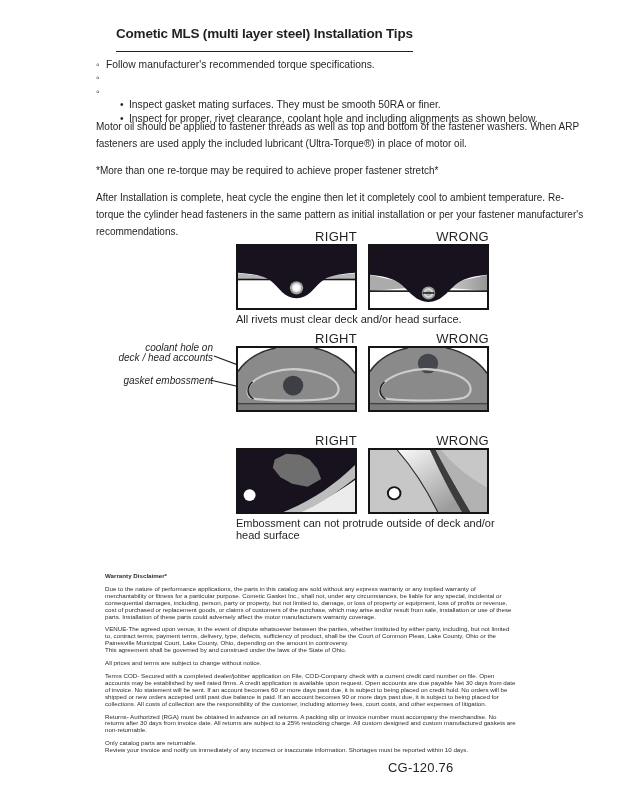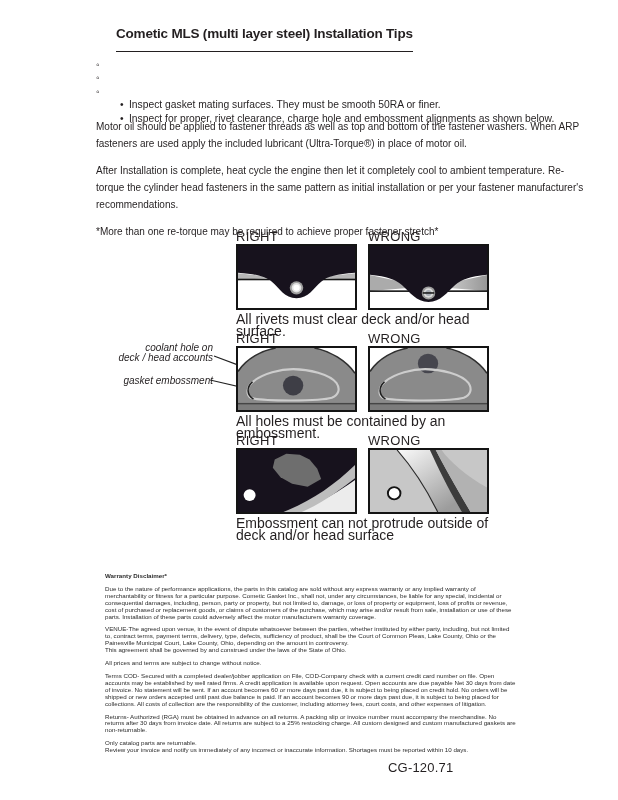--- a/index.html
+++ b/index.html
@@ -17,27 +17,27 @@
 
   
   .diesel-section{position:absolute;top:118px;left:96px;width:490px;}
   .diesel-heading{font-size:12.5px;font-weight:bold;margin:0 0 7px 0;}
   .diesel-section p{margin:0 0 10px 0;font-size:10px;line-height:17px;}
 
   
   .diagram-row{position:absolute;left:236px;width:260px;}
   .row1{top:229px;} .row2{top:331px;} .row3{top:433px;}
   .rw-labels{display:flex;width:253px;height:14px;}
-  .rw-labels span{font-size:13px;letter-spacing:.3px;text-align:left;}
+  .rw-labels span{font-size:13px;letter-spacing:.3px;text-align:right;}
   .rw-labels .r{width:121px;} .rw-labels .gap{width:11px;} .rw-labels .w{width:121px;}
   .panels{display:flex;margin-top:1px;}
   .panel{width:121px;height:66px;border:2px solid #141414;box-sizing:border-box;background:#fff;}
   .panel + .panel{margin-left:11px;}
   .panel svg{display:block;width:117px;height:62px;}
-  .caption{margin-top:3px;font-size:14px;line-height:12px;}
+  .caption{margin-top:3px;font-size:11px;line-height:12px;}
   .row3 .caption{width:270px;}
 
   
   .ann{position:absolute;left:110px;width:103px;text-align:right;font-size:10px;line-height:10px;font-style:italic;}
   .ann1{top:343px;} .ann2{top:376px;}
   .leader-svg{position:absolute;left:210px;top:350px;width:90px;height:46px;pointer-events:none;}
 
   
   .warranty{position:absolute;top:573px;left:105px;width:412px;font-size:6.2px;line-height:6.9px;color:#2c2c2c;}
   .warranty .w-head{font-weight:bold;margin:0 0 6px 0;}
@@ -48,41 +48,42 @@
 </style>
 </head>
 <body>
 
 <div class="page">
 
   <div class="tips-section">
     <h1 class="page-title">Cometic MLS (multi layer steel) Installation Tips</h1>
     <div class="tip-line">
       <span class="marker">◦</span>
+      <span>Follow manufacturer's recommended torque specifications.</span>
     </div>
     <div class="tip-line">
       <span class="marker">◦</span>
     </div>
     <div class="tip-line">
       <span class="marker">◦</span>
     </div>
     <div class="tip-line sub">
       <span class="marker">•</span>
       <span>Inspect gasket mating surfaces.  They must be smooth 50RA or finer.</span>
     </div>
     <div class="tip-line sub">
       <span class="marker">•</span>
-      <span>Inspect for proper, rivet clearance, charge hole and embossment alignments as shown below.</span>
+      <span>Inspect for proper, rivet clearance, coolant hole and including alignments as shown below.</span>
     </div>
   </div>
 
   <div class="diesel-section">
     <p>Motor oil should be applied to fastener threads as well as top and bottom of the fastener washers. When ARP fasteners are used apply the included lubricant (Ultra-Torque®) in place of motor oil.</p>
+    <p>*More than one re-torque may be required to achieve proper fastener stretch*</p>
     <p>After Installation is complete, heat cycle the engine then let it completely cool to ambient temperature. Re-torque the cylinder head fasteners in the same pattern as initial installation or per your fastener manufacturer's recommendations.</p>
-    <p>*More than one re-torque may be required to achieve proper fastener stretch*</p>
   </div>
 
   <div class="diagram-row row1">
     <div class="rw-labels">
       <span class="r">RIGHT</span>
       <span class="gap"></span>
       <span class="w">WRONG</span>
     </div>
     <div class="panels">
       <div class="panel">
@@ -157,21 +158,20 @@
           <path d="M0,25 C9,11 25,2.5 39,0" fill="none" stroke="#2e2e2e" stroke-width="1.6"></path>
           <path d="M79,0 C95,3 112,13.5 121,27" fill="none" stroke="#2e2e2e" stroke-width="1.6"></path>
           <rect x="0" y="58.5" width="121" height="7.5" fill="#7c7c7c"></rect>
           <rect x="0" y="58.5" width="121" height="1.5" fill="#454545"></rect>
           <circle cx="60" cy="16.5" r="10.5" fill="#46464e"></circle>
           <path d="M13,53 C8,49 9,41 16,35.5 C26,27 44,22.5 57,22.5 C73,22.5 95,28 102,37.5 C106,43.5 104,50 97,53 C86,56.5 25,57 13,53 Z" fill="none" stroke="#cdcdcd" stroke-width="2.2"></path>
           <path d="M16,54.5 C9,50 8.5,42 15,36" fill="none" stroke="#1f1f1f" stroke-width="1.6"></path>
         </svg>
       </div>
     </div>
-    <div class="caption">All holes must be contained by an embossment.</div>
   </div>
 
   <div class="diagram-row row3">
     <div class="rw-labels">
       <span class="r">RIGHT</span>
       <span class="gap"></span>
       <span class="w">WRONG</span>
     </div>
     <div class="panels">
       <div class="panel">
@@ -208,15 +208,15 @@
     <p>Due to the nature of performance applications, the parts in this catalog are sold without any express warranty or any implied warranty of merchantability or fitness for a particular purpose.  Cometic Gasket Inc., shall not, under any circumstances, be liable for any special, incidental or consequential damages, including, person, party or property, but not limited to, damage, or loss of property or equipment, loss of profits or revenue, cost of purchased or replacement goods, or claims of customers of the purchase, which may arise and/or result from sale, installation or use of these parts.  Installation of these parts could adversely affect the motor manufacturers warranty coverage.</p>
     <p class="tight">VENUE-The agreed upon venue, in the event of dispute whatsoever between the parties, whether instituted by either party, including, but not limited to, contract terms, payment terms, delivery, type, defects, sufficiency of product, shall be the Court of Common Pleas, Lake County, Ohio or the Painesville Municipal Court, Lake County, Ohio, depending on the amount in controversy.</p>
     <p>This agreement shall be governed by and construed under the laws of the State of Ohio.</p>
     <p>All prices and terms are subject to change without notice.</p>
     <p>Terms COD- Secured with a completed dealer/jobber application on File, COD-Company check with a current credit card number on file.  Open accounts may be established by well rated firms.  A credit application is available upon request.  Open accounts are due payable Net 30 days from date of invoice.  No statement will be sent.  If an account becomes 60 or more days past due, it is subject to being placed on credit hold.  No orders will be shipped or new orders accepted until past due balance is paid.  If an account becomes 90 or more days past due, it is subject to being placed for collections.  All costs of collection are the responsibility of the customer, including attorney fees, court costs, and other expenses of litigation.</p>
     <p>Returns- Authorized (RGA) must be obtained in advance on all returns.  A packing slip or invoice number must accompany the merchandise.  No returns after 30 days from invoice date.  All returns are subject to a 25% restocking charge.  All custom designed and custom manufactured gaskets are non-returnable.</p>
     <p class="tight">Only catalog parts are returnable.</p>
     <p class="tight">Review your invoice and notify us immediately of any incorrect or inaccurate information.  Shortages must be reported within 10 days.</p>
   </div>
 
-  <div class="footer-code">CG-120.71</div>
+  <div class="footer-code">CG-120.76</div>
 
 </div>
 
 </body></html>

